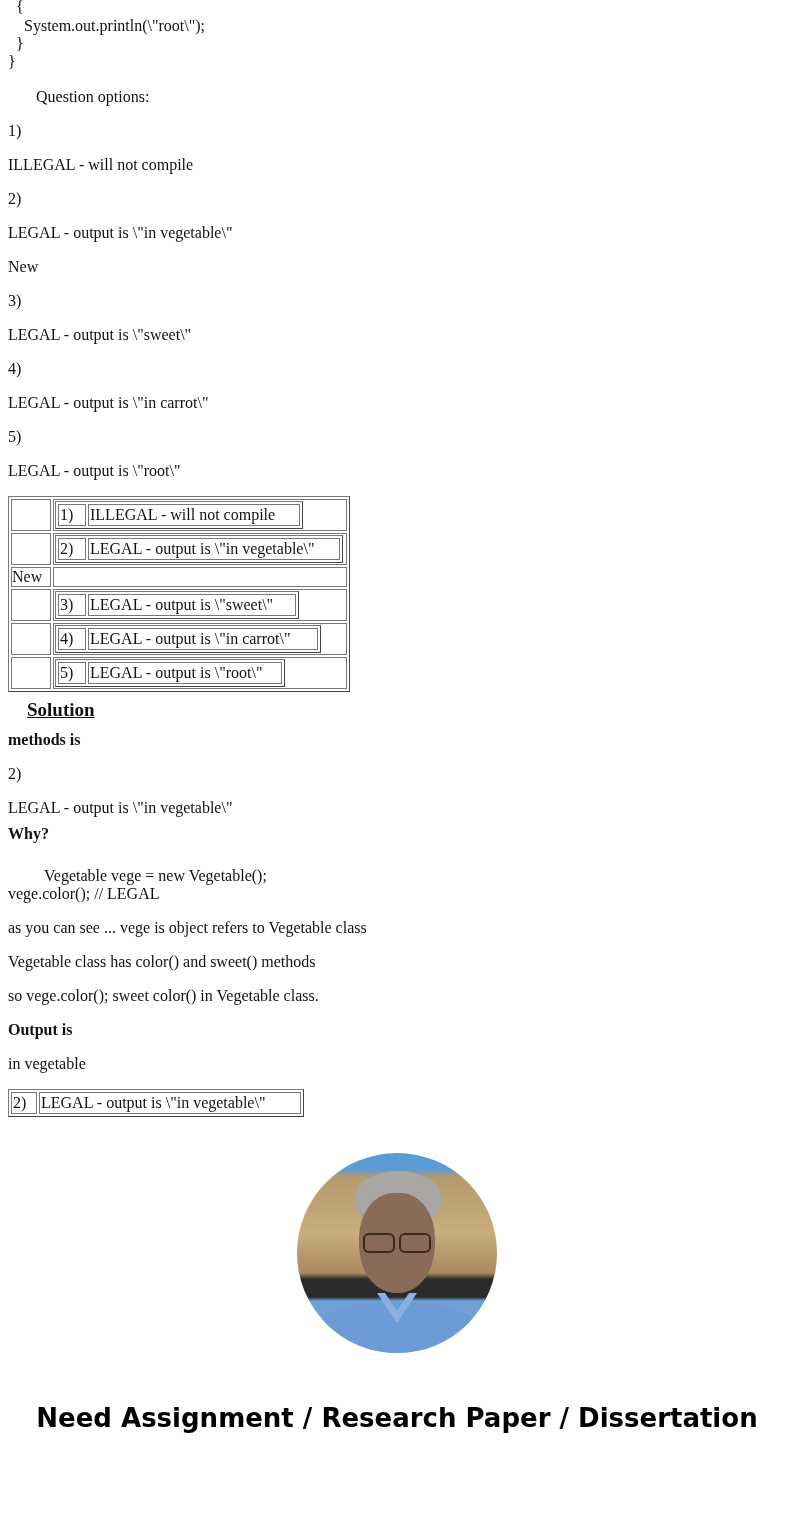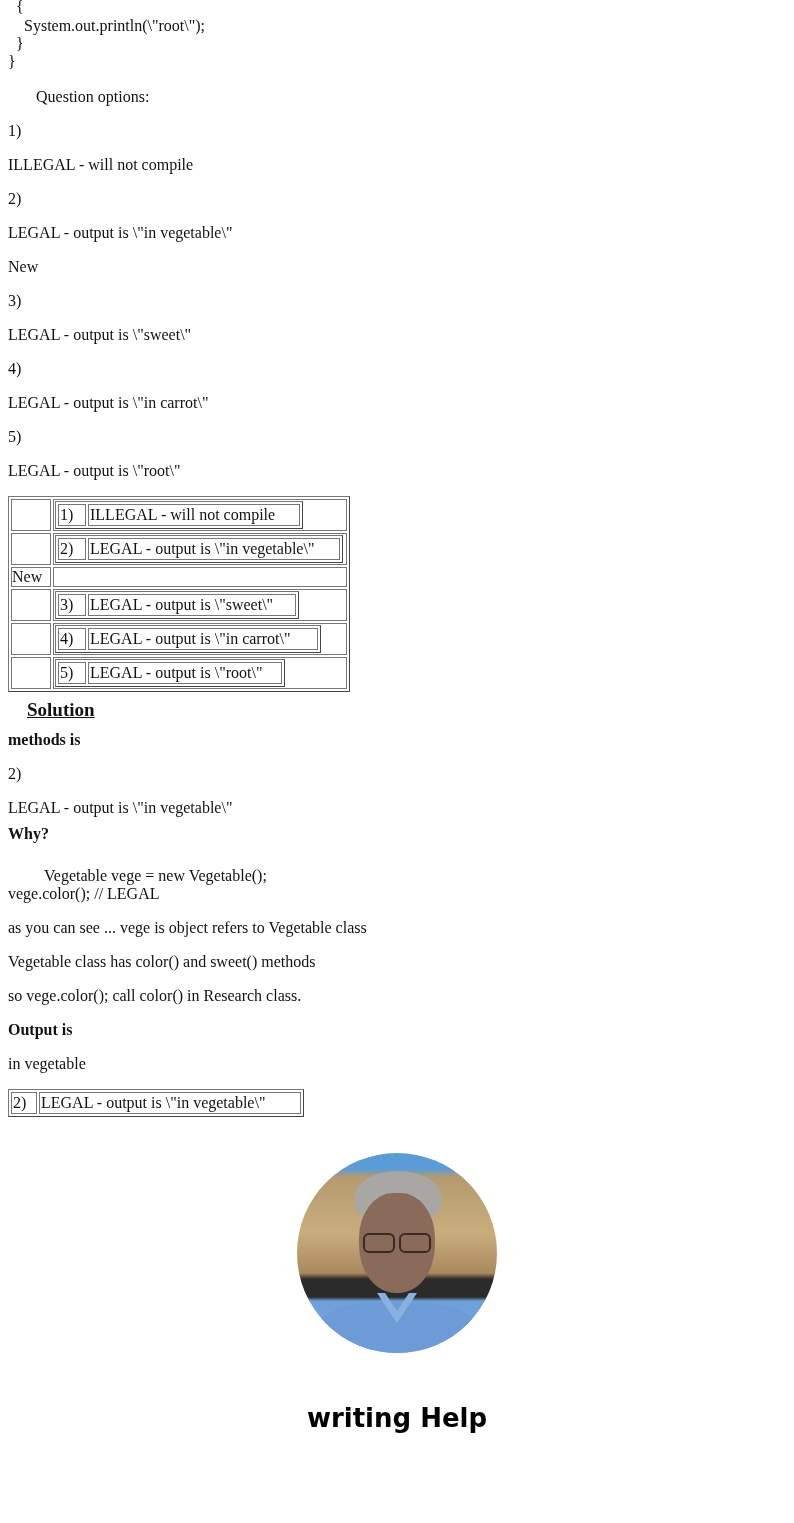--- a/index.html
+++ b/index.html
@@ -143,21 +143,21 @@
 
 <h3 style="top:691px;">Solution</h3>
 <div class="line bold" style="top:731px;">methods is</div>
 <div class="line" style="top:765px;">2)</div>
 <div class="line" style="top:799px;">LEGAL - output is \"in vegetable\"</div>
 <div class="line bold" style="top:825px;">Why?</div>
 <div class="line" style="top:867px;margin-left:36px;">Vegetable vege = new Vegetable();</div>
 <div class="line" style="top:885px;">vege.color(); // LEGAL</div>
 <div class="line" style="top:919px;">as you can see ... vege is object refers to Vegetable class</div>
 <div class="line" style="top:953px;text-align:center;">Vegetable class has color() and sweet() methods</div>
-<div class="line" style="top:987px;">so vege.color(); call color() in Research class.</div>
+<div class="line" style="top:987px;">so vege.color(); sweet color() in Vegetable class.</div>
 <div class="line bold" style="top:1021px;text-align:center;">Output is</div>
 <div class="line" style="top:1055px;">in vegetable</div>
 
 <table class="answer-table">
   <tbody>
       <tr>
     <td class="n">2)</td>
     <td class="t">LEGAL - output is \"in vegetable\"</td>
   </tr>
 </tbody>
@@ -168,14 +168,14 @@
   <div class="collar"></div>
   <div class="hair"></div>
   <div class="face"></div>
   <div class="glasses">
     <span style="left:0"></span>
       <span style="left:36px"></span>
   </div>
 </div>
 
 <div class="promo">
-  <div>writing Help</div>
+  <div>Need Assignment / Research Paper / Dissertation</div>
 </div>
 
 </body></html>

